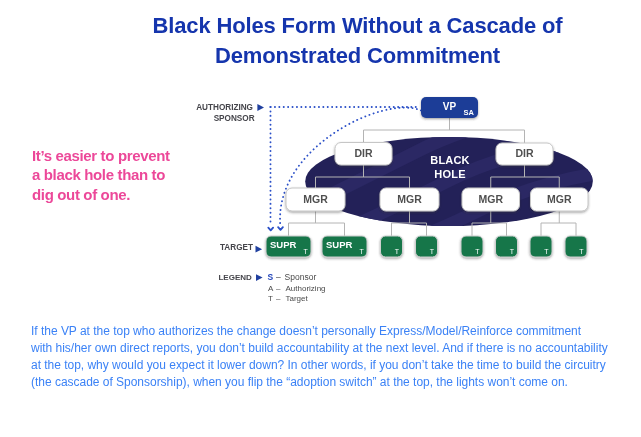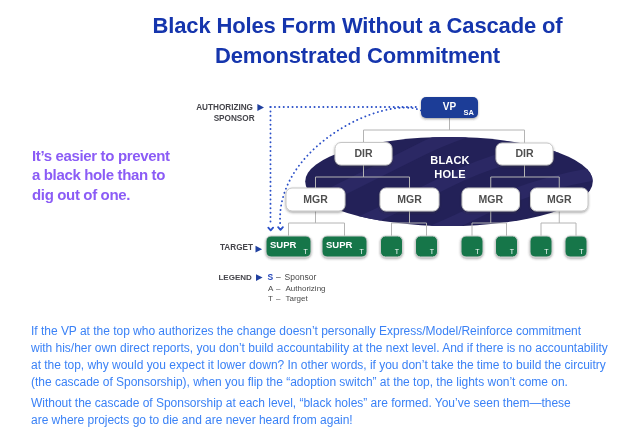--- a/index.html
+++ b/index.html
@@ -1,18 +1,18 @@
 <!DOCTYPE html>
 <html><head>
 <meta charset="utf-8">
 <style>
   html,body{margin:0;padding:0;}
   body{width:641px;height:437px;background:#ffffff;font-family:"Liberation Sans",sans-serif;position:relative;overflow:hidden;}
   .title{position:absolute;left:0;top:11px;width:641px;text-align:center;color:#1535ad;font-size:22px;font-weight:bold;line-height:29.5px;letter-spacing:-0.15px;padding-left:37px;}
-  .bluenote{position:absolute;left:32px;top:146px;color:#8b5cf6;font-size:15px;font-weight:bold;line-height:19.4px;letter-spacing:-0.35px;white-space:nowrap;}
+  .bluenote{position:absolute;left:32px;top:146px;color:#ec4899;font-size:15px;font-weight:bold;line-height:19.4px;letter-spacing:-0.35px;white-space:nowrap;}
   .paras{position:absolute;left:31px;top:322.5px;color:#3b82f6;font-size:12px;line-height:17.2px;letter-spacing:-0.02px;white-space:nowrap;}
   .paras p{margin:0 0 3.8px 0;}
   svg{position:absolute;left:0;top:0;}
   svg text{font-family:"Liberation Sans",sans-serif;}
 </style>
 </head>
 <body>
 <div class="title">Black Holes Form Without a Cascade of<br>Demonstrated Commitment</div>
 <div class="bluenote">It’s easier to prevent<br>a black hole than to<br>dig out of one.</div>
 
@@ -119,15 +119,13 @@
   <text x="267.9" y="301.2" fill="#4a4a4a" font-size="8">T</text>
   <text x="276" y="301.2" fill="#4a4a4a" font-size="8">–</text>
   <text x="285.5" y="301.2" fill="#4a4a4a" font-size="8">Target</text>
 </svg>
 
 <div class="paras">
   <p>If the VP at the top who authorizes the change doesn’t personally Express/Model/Reinforce commitment<br>
   with his/her own direct reports, you don’t build accountability at the next level. And if there is no accountability<br>
   at the top, why would you expect it lower down? In other words, if you don’t take the time to build the circuitry<br>
   (the cascade of Sponsorship), when you flip the “adoption switch” at the top, the lights won’t come on.</p>
-  <p>Without the cascade of Sponsorship at each level, “black holes” are formed. You’ve seen them—these<br>
-  are where projects go to die and are never heard from again!</p>
 </div>
 
 </body></html>

